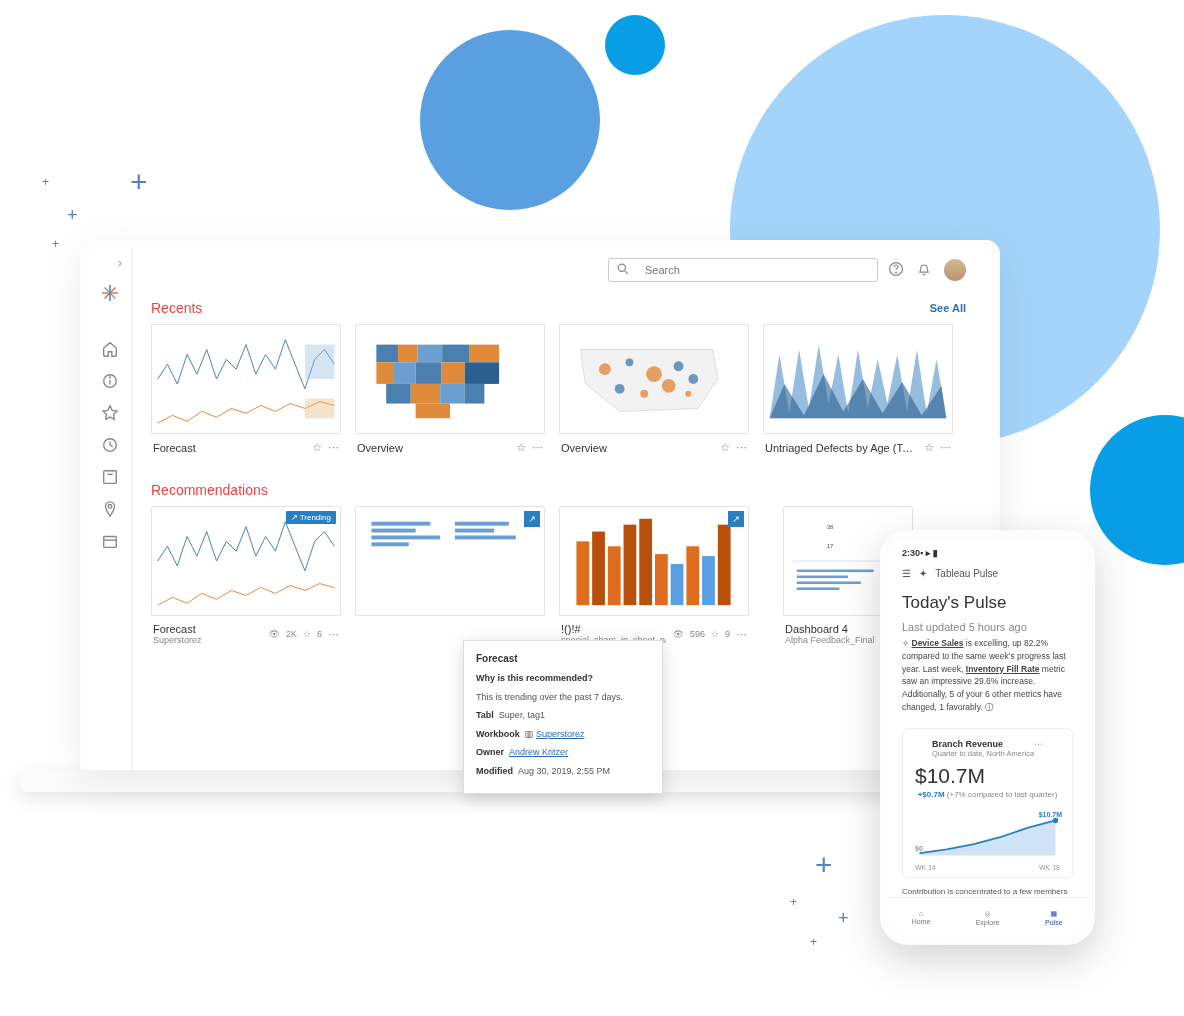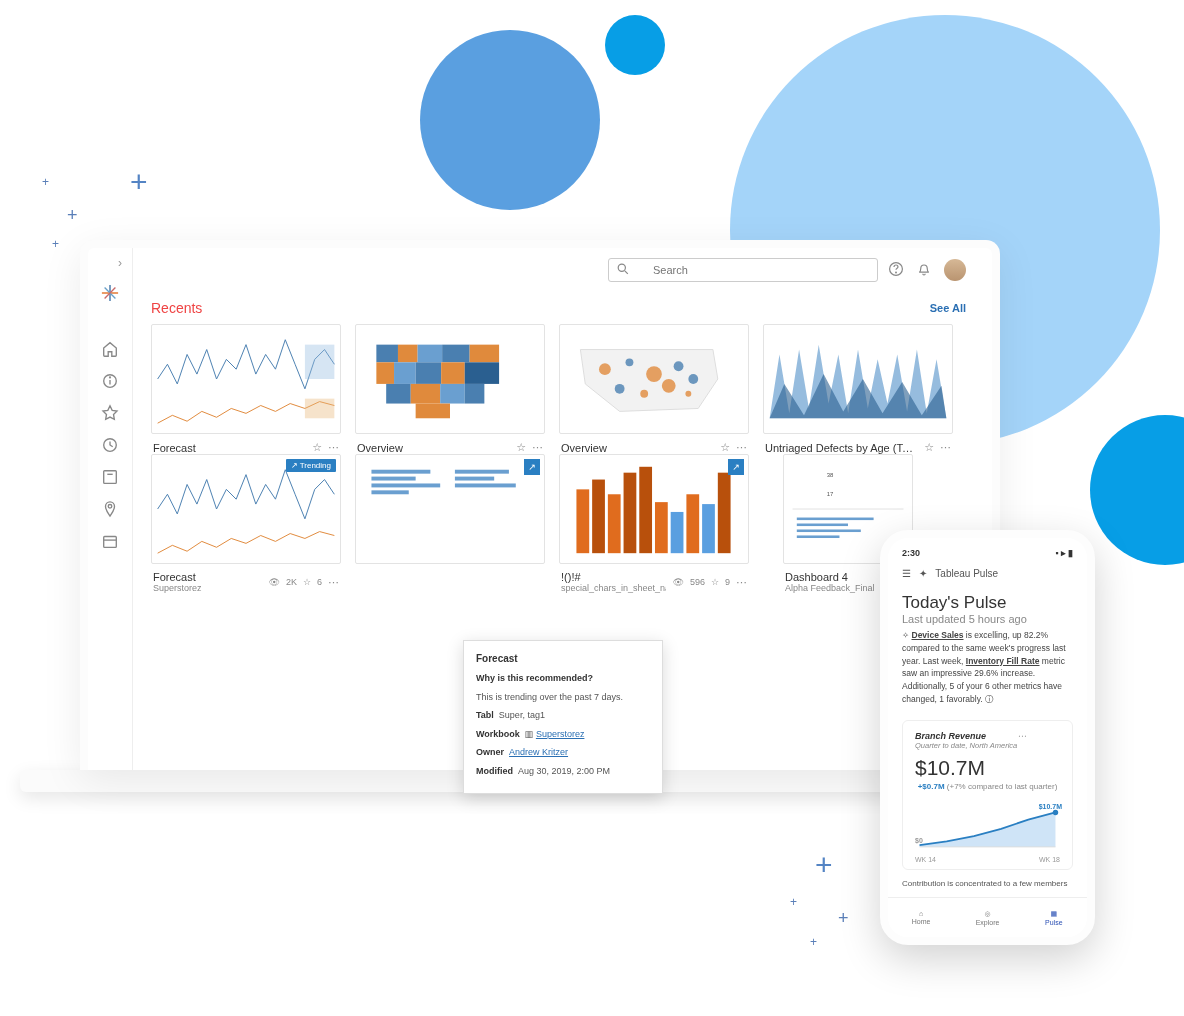--- a/index.html
+++ b/index.html
@@ -18,21 +18,21 @@
 .desktop { position:absolute; left:80px; top:240px; width:920px; height:530px; background:#fff; border:8px solid #fcfcfc; border-bottom:none; border-radius:14px 14px 0 0; z-index:3; box-shadow:0 10px 40px rgba(0,0,0,0.08); }
 .desktop-stand { position:absolute; left:20px; top:770px; width:1040px; height:22px; background:#fbfbfb; border-radius:6px; z-index:3; box-shadow:0 6px 18px rgba(0,0,0,0.10); }
 
 .app { display:flex; height:100%; font-size:11px; color:#333; }
 .left-rail { width:45px; border-right:1px solid #eee; padding-top:8px; display:flex; flex-direction:column; align-items:center; gap:14px; }
 .left-rail .chev { color:#999; font-size:12px; width: 100%; text-align: right; padding-right: 10px;}
 .rail-icon { width:18px; height:18px; color:#888; display:flex; align-items:center; justify-content:center; }
 .rail-sep { height:10px; }
 .main { flex:1; padding:10px 26px 0 18px; overflow:hidden; }
 .topbar { display:flex; align-items:center; gap:10px; margin-bottom:18px; justify-content:flex-end;}
-.search { flex:0 0 270px; display:flex; align-items:center; gap:24px; border:1px solid #ccc; border-radius:3px; padding:4px 8px; color:#888; font-size:11px; }
+.search { flex:0 0 270px; display:flex; align-items:center; gap:16px; border:1px solid #ccc; border-radius:3px; padding:4px 8px; color:#888; font-size:11px; }
 .search input { border:none; outline:none; flex:1; font-size:11px; }
 .topbar .icons { display:flex; gap:12px; align-items:center; color:#888; }
 .avatar { width:22px; height:22px; border-radius:50%; background:linear-gradient(#d6b896,#b99470); }
 
 .section-head { display:flex; align-items:center; justify-content:space-between; margin-bottom:8px; }
 .section-head h2 { font-size:14px; font-weight:500; color:#ef4444; }
 .see-all { color:#2a6fb3; font-size:11px;font-weight:bold; }
 
 .card-row { display:flex; gap:14px; }
 .card { width:190px; }
@@ -51,23 +51,23 @@
 .tooltip h4 { font-size:10px; color:#333; margin-bottom:6px; font-weight:600; }
 .tooltip .label { font-weight:600; color:#333; }
 .tooltip .link { color:#2a6fb3; text-decoration:underline; }
 .tooltip .row { margin-bottom: 5px; }
 
 .rec-foot-stats { display:flex; gap:6px; align-items:center; color:#888; font-size:9px; }
 
 
 .phone { position:absolute; left:880px; top:530px; width:215px; height:415px; background:#fff; border:8px solid #fdfdfd; border-radius:28px; z-index:5; box-shadow:0 14px 40px rgba(0,0,0,0.18); overflow:hidden; }
 .phone-inner { padding:10px 14px; font-size:9px; color:#333; }
-.phone-status { display:flex; justify-content:space-between; font-size:9px; font-weight:600; margin-bottom:10px; }
+.phone-status { display:flex; font-size:9px; font-weight:600; margin-bottom:10px; }
 .phone-header { display:flex; align-items:center; gap:8px; font-size:10px; color:#555; margin-bottom:14px; }
-.phone h1 { font-size:17px; font-weight:500; margin-bottom:0; }
+.phone h1 { font-size:17px; font-weight:500; margin-bottom:8px; }
 .phone .updated { color:#888; font-size:11px; margin-bottom:4px; }
 .phone .summary { font-size:8.5px; line-height:1.5; color:#444; }
 .phone .summary .u { text-decoration:underline; font-weight:600; }
 
 .metric-card { border:1px solid #eee; border-radius:6px; padding:10px 12px 6px; margin-top:14px; }
 .metric-card .title { font-size:9px; font-weight:600; }
 .metric-card .sub { font-size:7.5px; color:#888; }
 .metric-card .big { font-size:21px; font-weight:500; margin:6px 0 2px; }
 .metric-card .delta { font-size:8px;text-align:center; }
 .metric-card .delta .pos { color:#2a7fc2; font-weight:600; }
@@ -261,20 +261,23 @@
               </svg>
           </div>
           <div class="card-foot">
             <span class="name">Untriaged Defects by Age (Tabl…</span>
             <span class="star-ic">☆</span>
             <span class="more-ic">⋯</span>
           </div>
         </div>
       </div>
 
+      <div class="section-head" style="margin-top:28px;">
+        <h2>Recommendations</h2>
+      </div>
       <div class="card-row">
 
         <div class="card">
           <div class="thumb">
             <span class="badge-trend"><span>↗ </span><span>Trending</span></span>
             <svg viewBox="0 0 190 110">
                 <polyline points="5,55 15,40 25,60 35,30 45,50 55,25 65,55 75,35 85,45 95,20 105,50 115,30 125,45 135,15 145,40 155,65 165,35 175,25 185,40" fill="none" stroke="#4a7fb0" stroke-width="1"></polyline>
                 <polyline points="5,100 20,92 35,98 50,88 65,94 80,85 95,90 110,82 125,88 140,80 155,85 170,78 185,82" fill="none" stroke="#e08a3c" stroke-width="1"></polyline>
               </svg>
           </div>
@@ -366,21 +369,21 @@
         </div>
       </div>
 
       <div class="tooltip">
         <h4>Forecast</h4>
         <div class="row"><span class="label">Why is this recommended?</span></div>
         <div class="row">This is trending over the past 7 days.</div>
         <div class="row"><span class="label">Tabl</span>&nbsp;&nbsp;<span>Super, tag1</span></div>
         <div class="row"><span class="label">Workbook</span>&nbsp;&nbsp;<span>▥</span> <span class="link">Superstorez</span></div>
         <div class="row"><span class="label">Owner</span>&nbsp;&nbsp;<span class="link">Andrew Kritzer</span></div>
-        <div class="row"><span class="label">Modified</span>&nbsp;&nbsp;<span>Aug 30, 2019, 2:00 PM</span></div>
+        <div class="row"><span class="label">Modified</span>&nbsp;&nbsp;<span>Aug 30, 2019, 2:55 PM</span></div>
       </div>
 
     </div>
   </div>
 </div>
 
 <div class="phone">
   <div class="phone-inner">
     <div class="phone-status">
       <span>2:30</span>
@@ -392,21 +395,21 @@
       <span>Tableau Pulse</span>
     </div>
     <h1>Today's Pulse</h1>
     <div class="updated">Last updated 5 hours ago</div>
     <div class="summary">
       <span>✧</span>
       <span class="u">Device Sales</span><span> is excelling, up 82.2% compared to the same week's progress last year. Last week, </span><span class="u">Inventory Fill Rate</span><span> metric saw an impressive 29.6% increase. Additionally, 5 of your 6 other metrics have changed, 1 favorably. </span><span>ⓘ</span>
     </div>
 
     <div class="metric-card">
-      <div style="display:flex;justify-content:flex-start;align-items:flex-start;font-style:italic;">
+      <div style="display:flex;justify-content:center;align-items:flex-start;">
         <div>
           <div class="title">Branch Revenue</div>
           <div class="sub">Quarter to date, North America</div>
         </div>
         <span style="color:#888;">⋯</span>
       </div>
       <div class="big">$10.7M</div>
       <div class="delta">
         <span class="pos">+$0.7M</span>
         <span style="color:#888;">(+7% compared to last quarter)</span>

